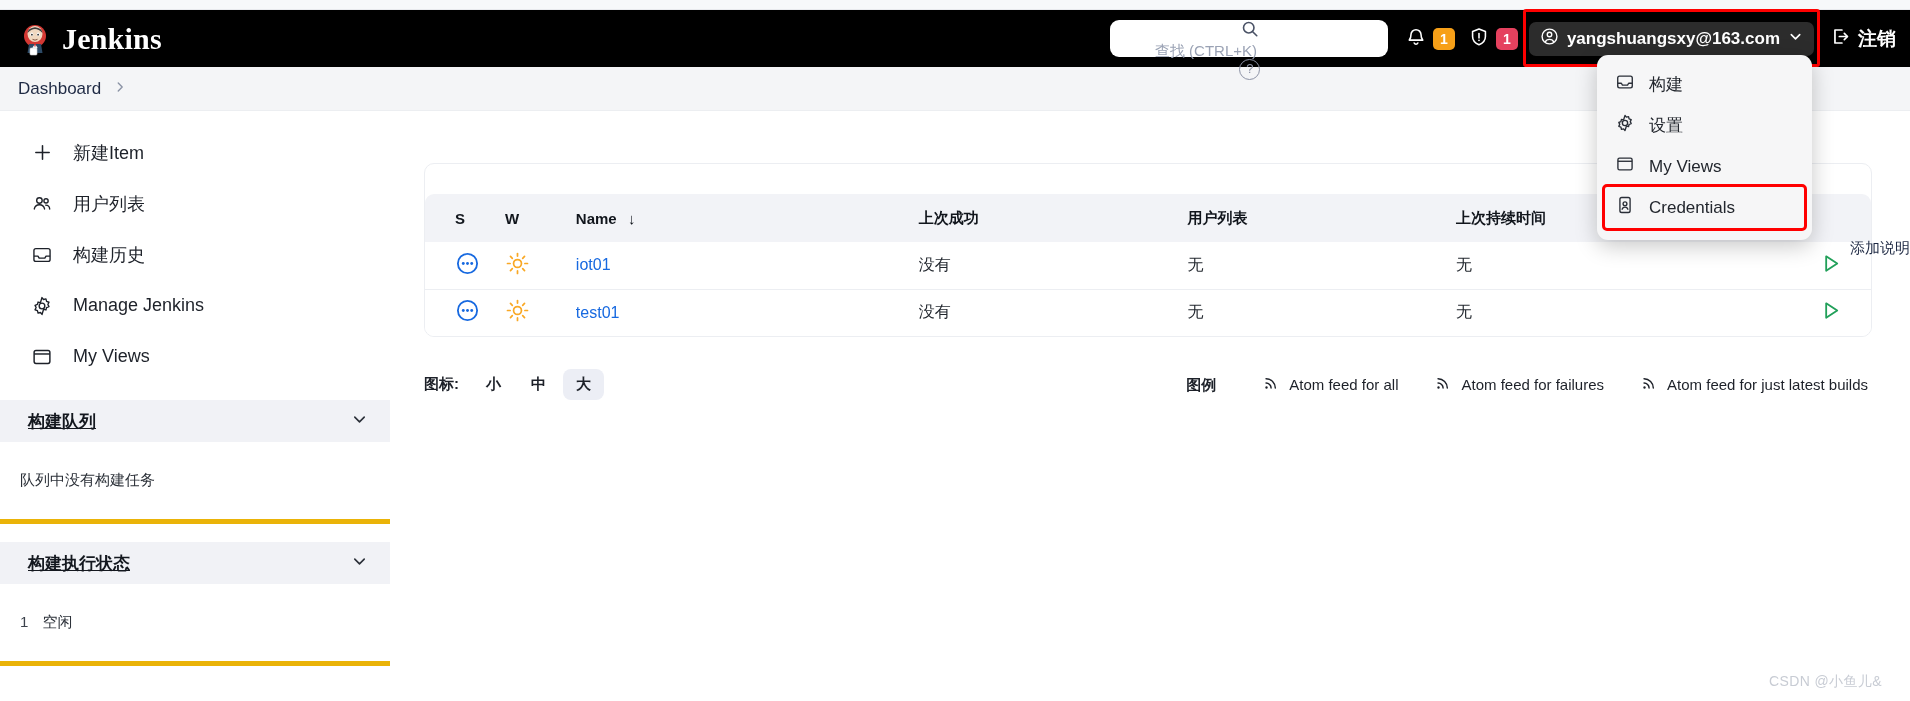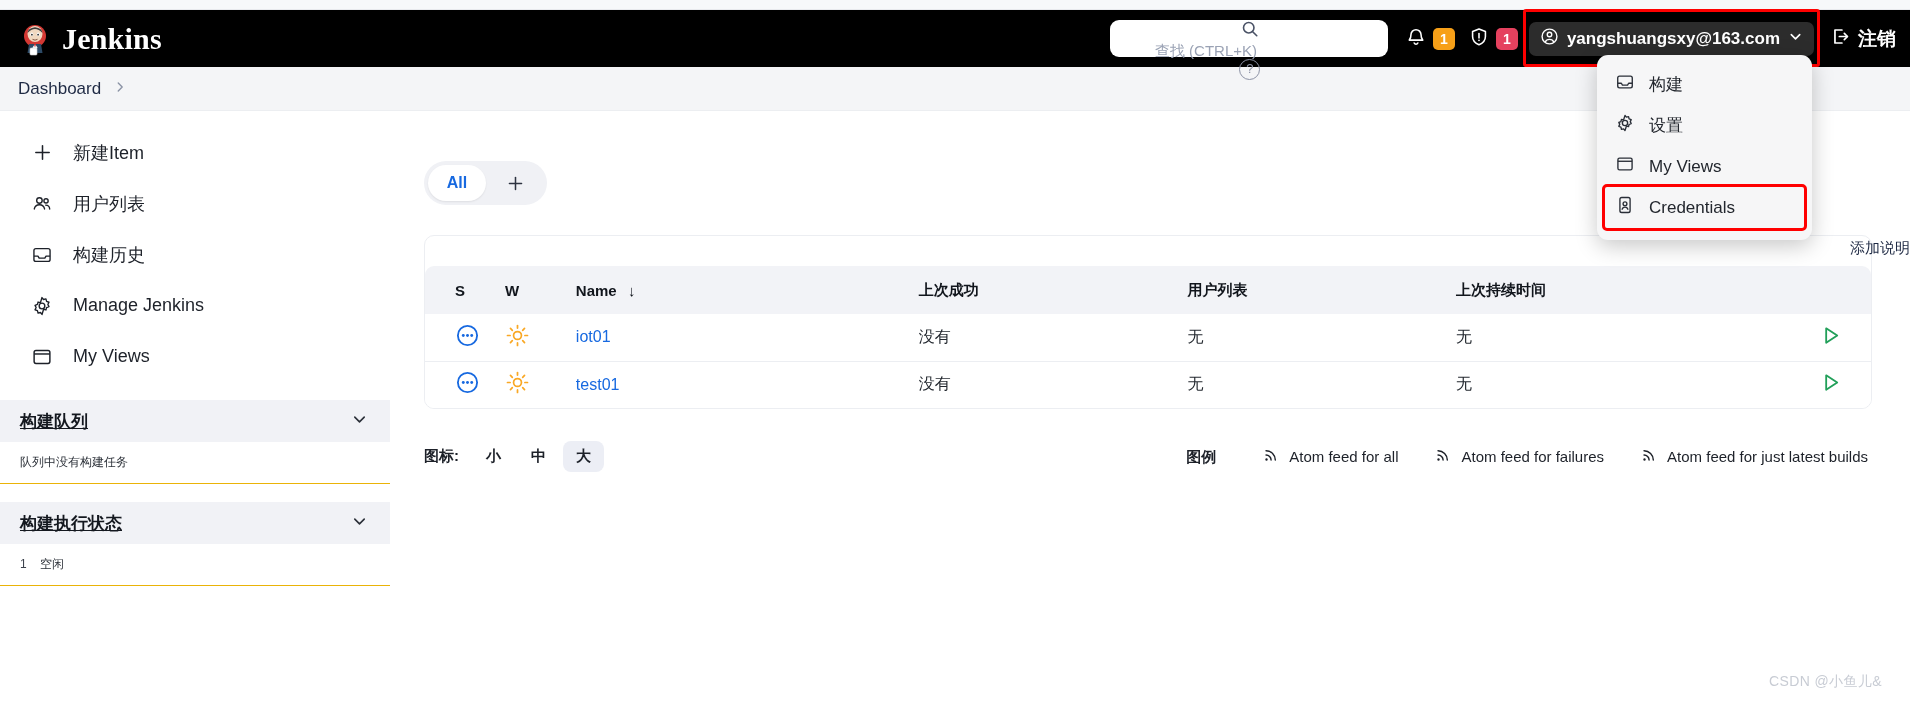--- a/index.html
+++ b/index.html
@@ -129,24 +129,24 @@
     font-size: 18px; color: #1d2129; cursor: pointer;
   }
   .nav-ico { width: 24px; height: 24px; flex: none; display: flex; align-items: center; justify-content: center; }
 
   .panel { margin-top: 18px; }
   .panel-head {
     height: 42px; background: #f1f2f6;
     display: flex; align-items: center; justify-content: space-between;
     padding: 0 22px 0 20px;
   }
-  .panel-title { font-size: 17px; font-weight: 700; color: #14181f; text-decoration: underline; cursor: pointer; }
+  .panel-title { font-size: 17px; font-weight: 700; color: #14181f; text-decoration: underline; cursor: pointer; margin-left: 8px; }
   .panel-row {
-    padding: 12px 20px; font-size: 12px; color: #2b3038;
-    border-bottom: 1px solid #eab308;
+    padding: 29px 20px; font-size: 15px; color: #2b3038;
+    border-bottom: 5px solid #eab308;
   }
   .panel-row span.num { color: #3c424c; margin-right: 10px; }
 
   
   .main { flex: 1; padding: 22px 38px 0 18px; position: relative; }
 
   .viewtabs {
     display: inline-flex; align-items: center;
     background: #f0f1f5; border-radius: 22px; padding: 4px; gap: 2px;
     margin-top: 28px;
@@ -446,31 +446,20 @@
       </div>
       <div class="panel-row">
         <span class="num">1</span>
         <span>空闲</span>
       </div>
     </div>
   </div>
 
   <div class="main">
 
-    <div class="viewtabs">
-      <div class="vtab active">
-        <span>All</span>
-      </div>
-      <div class="vtab vtab-add">
-        <svg width="19" height="19" viewBox="0 0 20 20" fill="none" stroke="#2d3340" stroke-width="1.6">
-          <line x1="10" y1="3.6" x2="10" y2="16.4" stroke-linecap="round"></line>
-          <line x1="3.6" y1="10" x2="16.4" y2="10" stroke-linecap="round"></line>
-        </svg>
-      </div>
-    </div>
 
     <div class="add-desc">添加说明</div>
 
     <div class="tbl-shell">
       <table class="tbl">
         <thead>
           <tr>
             <th class="col-s">S</th>
             <th class="col-w">W</th>
             <th class="col-name">

